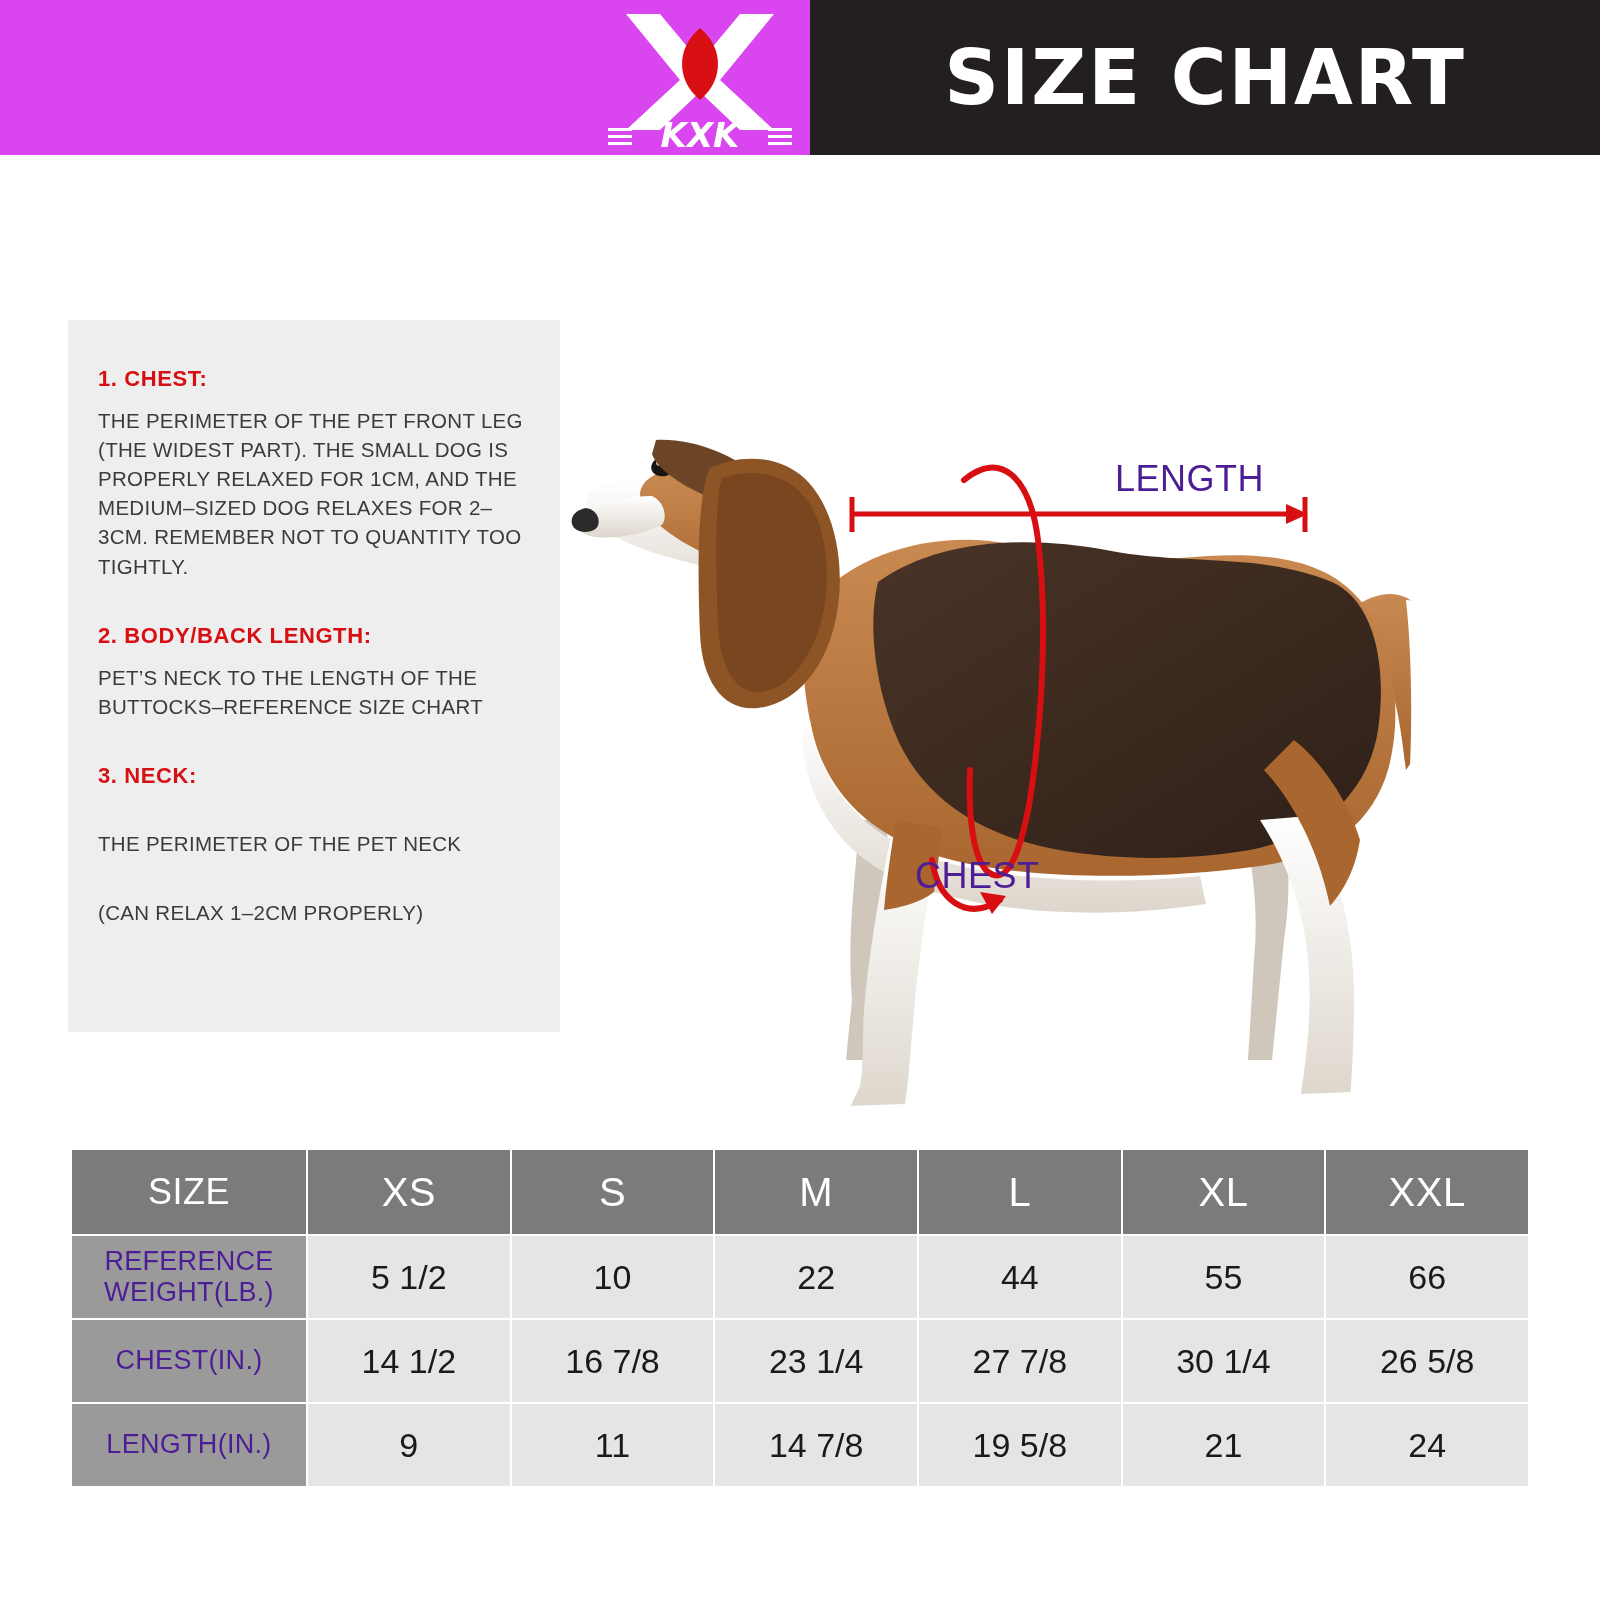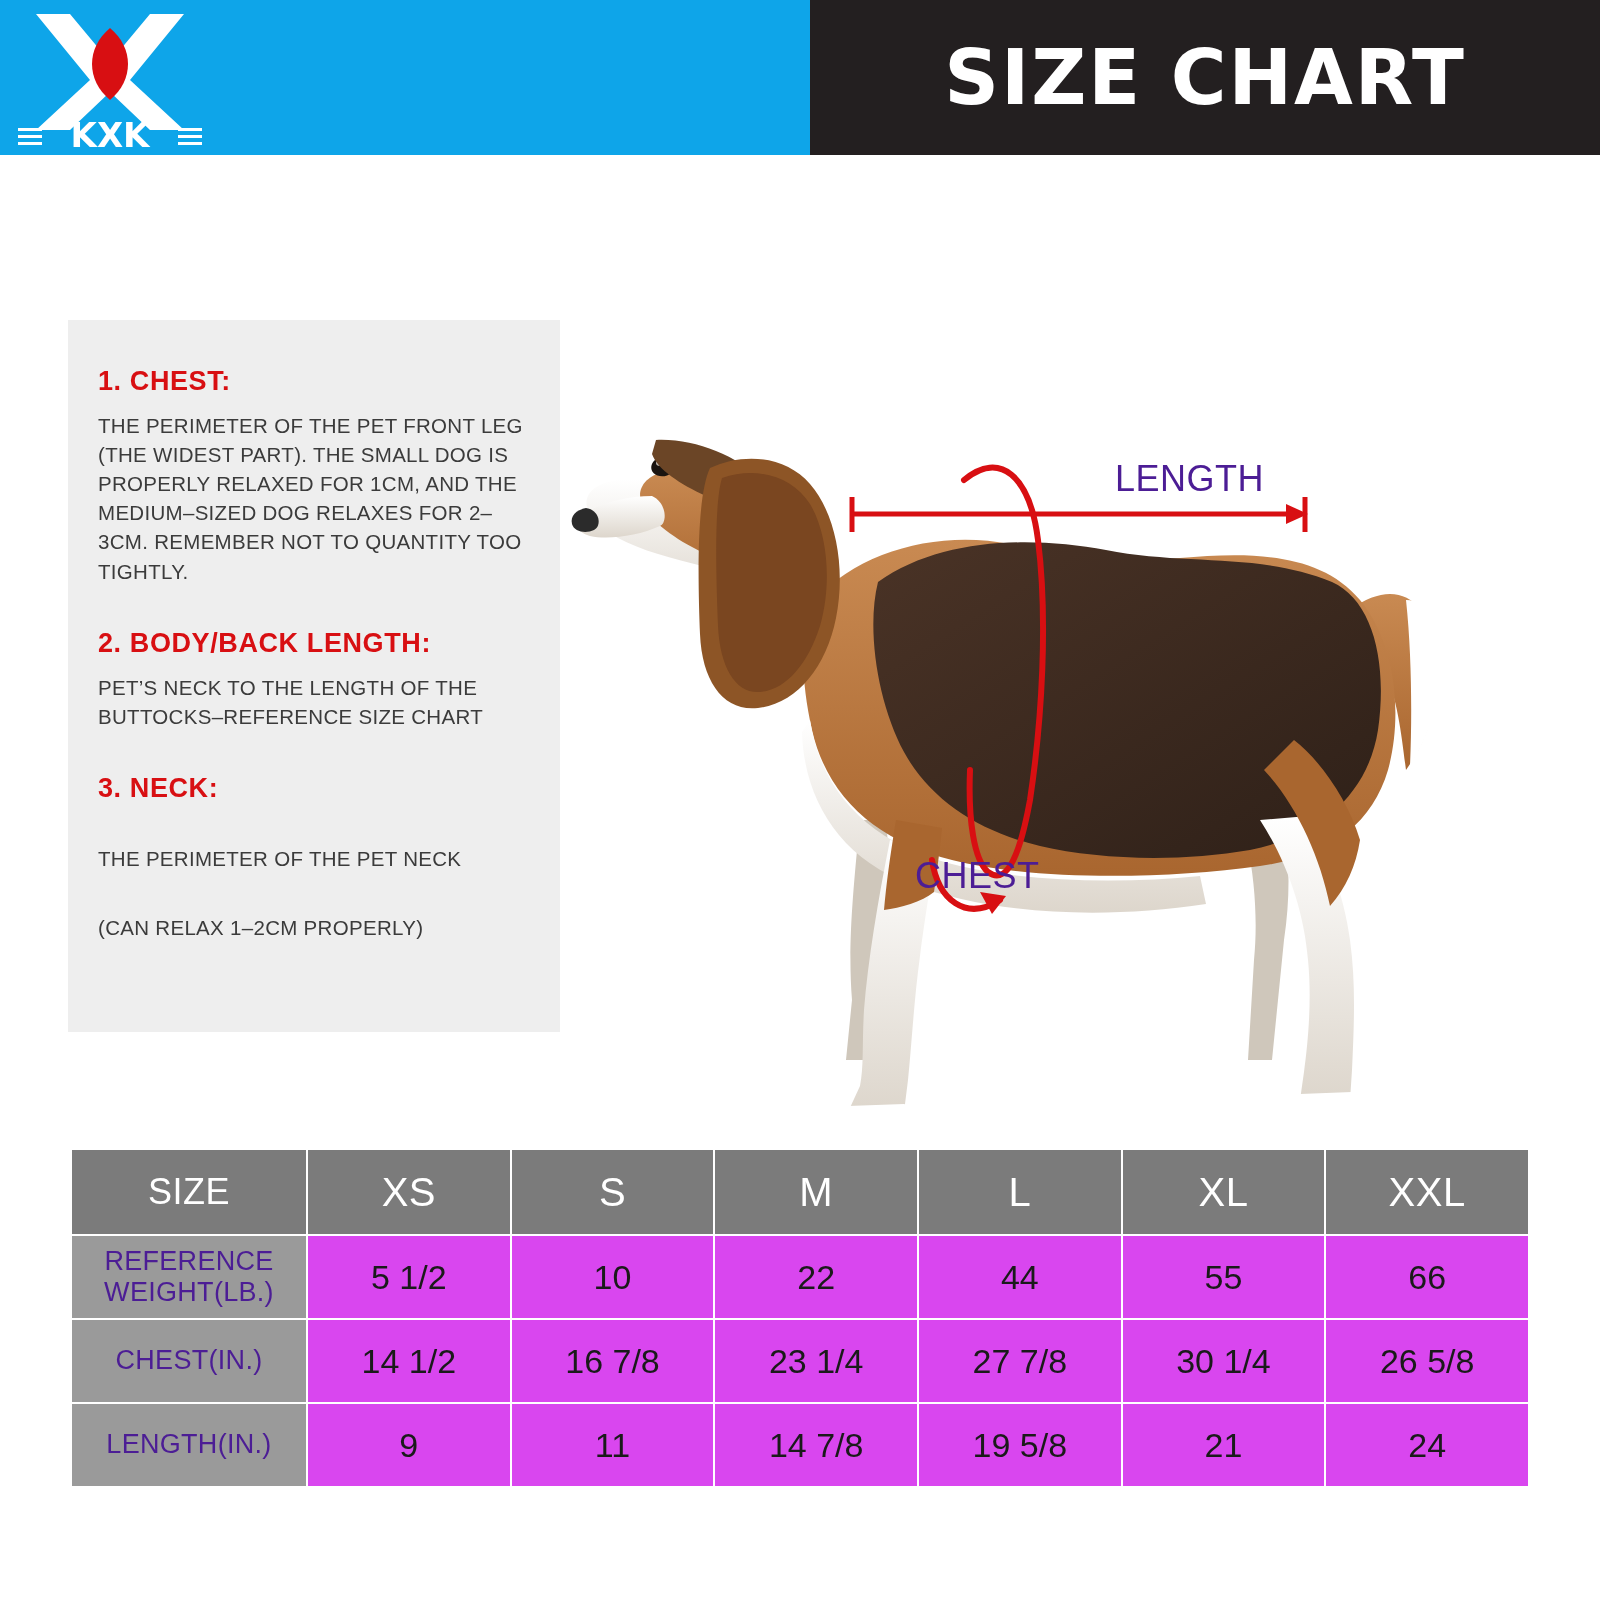--- a/index.html
+++ b/index.html
@@ -16,25 +16,26 @@
   }
 
   
   .header {
     display: flex;
     width: 100%;
     height: 155px;
   }
   .header-left {
     width: 810px;
-    background: #0ea5e9;
+    background: #d946ef;
     position: relative;
     display: flex;
     align-items: center;
-    justify-content: flex-start;
+    justify-content: flex-end;
+    font-style: italic;
   }
   .header-right {
     flex: 1;
     background: #231f20;
     display: flex;
     align-items: center;
     justify-content: center;
   }
   .header-title {
     color: #ffffff;
@@ -55,21 +56,21 @@
     left: 68px;
     top: 320px;
     width: 492px;
     height: 712px;
     background: #eeeeee;
     box-sizing: border-box;
     padding: 46px 34px 20px 30px;
   }
   .info-head {
     color: #d80f12;
-    font-size: 27px;
+    font-size: 22px;
     font-weight: bold;
     letter-spacing: 0.6px;
     margin: 0 0 14px 0;
     font-family: "Liberation Sans", sans-serif;
   }
   .info-body {
     color: #3b3b3b;
     font-size: 20.5px;
     line-height: 1.42;
     letter-spacing: 0.3px;
@@ -130,21 +131,21 @@
   }
   .row-label {
     background: #9a9a9a;
     color: #4c1d95;
     font-size: 27px;
     line-height: 1.15;
     letter-spacing: 0.3px;
     width: 232px;
   }
   .cell {
-    background: #d946ef;
+    background: #e5e5e5;
     color: #1a1a1a;
     font-size: 34px;
     height: 80px;
   }
   .col-first { width: 232px; }
 </style>
 </head>
 <body>
 
 <div class="header">

